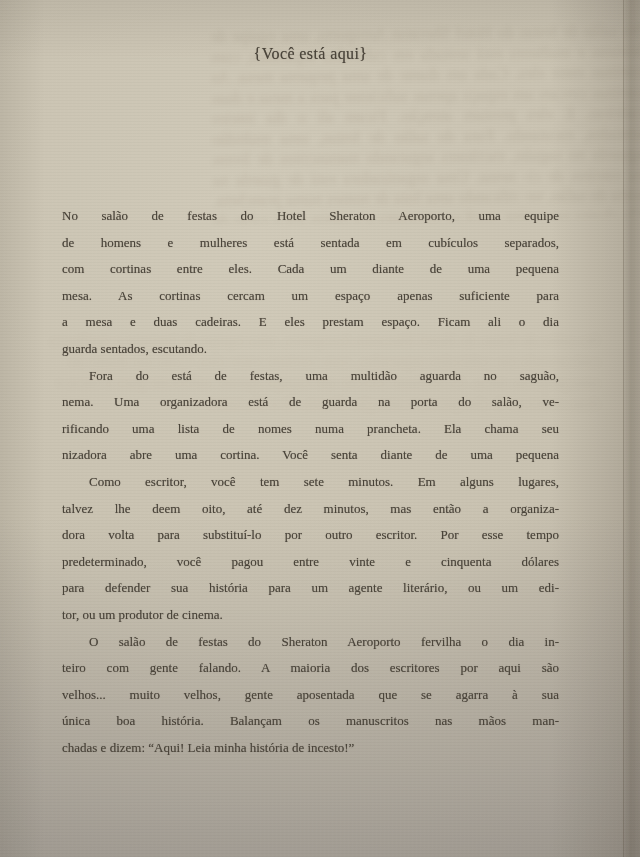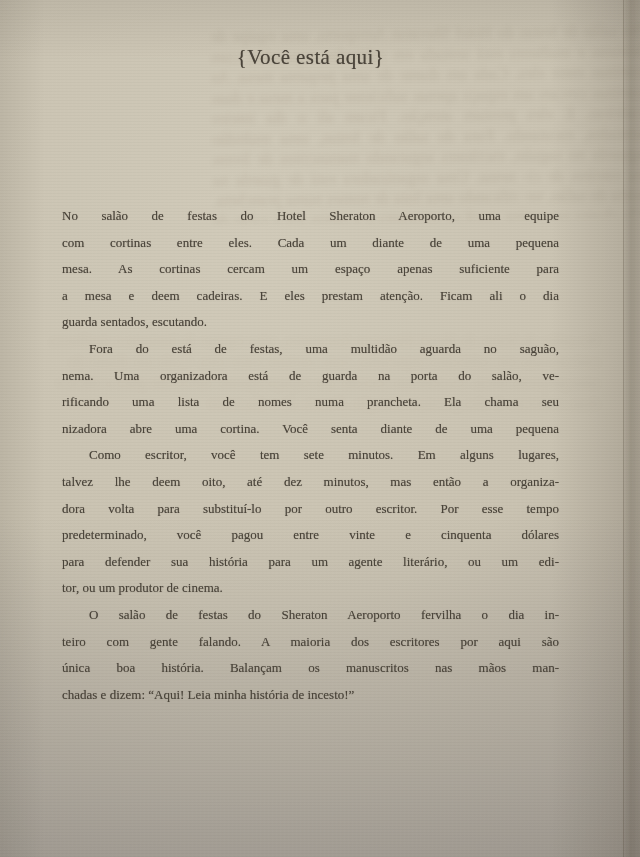--- a/index.html
+++ b/index.html
@@ -66,21 +66,21 @@
     line-height: 21px;
     overflow: hidden;
   }
 
   .heading {
     position: absolute;
     top: 45px; left: 62px;
     width: 497px;
     margin: 0;
     text-align: center;
-    font-size: 21px;
+    font-size: 16px;
     font-weight: normal;
     letter-spacing: 0.4px;
     text-shadow: 0 0 0.7px rgba(74,68,58,0.55);
   }
 
   .page-body {
     position: absolute;
     top: 203px; left: 62px;
     width: 497px;
     font-size: 13px;
@@ -99,42 +99,44 @@
 <div class="photo">
 
   <div class="ghost" aria-hidden="true">No salão de festas do Hotel Sheraton Aeroporto, uma equipe de homens e mulheres está sentada em cubículos separados, com cortinas entre eles. Cada um diante de uma pequena mesa. As cortinas cercam um espaço apenas suficiente para a mesa e duas cadeiras. E eles prestam atenção. Ficam ali o dia inteiro sentados, escutando. Fora do salão de festas, uma multidão aguarda no saguão, escritores segurando manuscritos de livros ou roteiros de ci- nema. Uma organizadora está de guarda na porta do salão, ve- rificando uma lista de nomes numa prancheta. Ela chama seu nome, você se apresenta e a segue até o salão de festas. A orga- nizadora abre uma cortina. Você senta diante de uma pequena mesa. E começa a falar. Como escritor, você tem sete minutos. Em alguns lugares, talvez lhe deem oito, até dez minutos, mas então a organiza- dora volta para substituí-lo por outro escritor. Por esse tempo predeterminado, você pagou entre vinte e cinquenta dólares para defender sua história para um agente literário, ou um edi- tor, ou um produtor de cinema. O salão de festas do Sheraton Aeroporto fervilha o dia in- teiro com gente falando. A maioria dos escritores por aqui são velhos... muito velhos, gente aposentada que se agarra à sua única boa história. Balançam os manuscritos nas mãos man- chadas e dizem: “Aqui! Leia minha história de incesto!”</div>
   <div class="ghost2" aria-hidden="true">No salão de festas do Hotel Sheraton Aeroporto, uma equipe de homens e mulheres está sentada em cubículos separados, com cortinas entre eles. Cada um diante de uma pequena mesa. As cortinas cercam um espaço apenas suficiente para a mesa e duas cadeiras. E eles prestam atenção. Ficam ali o dia inteir</div>
 
   <h1 class="heading">{Você está aqui}</h1>
 
   <div class="page-body">
       <div class="para">
         <div class="line">No salão de festas do Hotel Sheraton Aeroporto, uma equipe</div>
+        <div class="line">de homens e mulheres está sentada em cubículos separados,</div>
         <div class="line">com cortinas entre eles. Cada um diante de uma pequena</div>
         <div class="line">mesa. As cortinas cercam um espaço apenas suficiente para</div>
-        <div class="line">a mesa e deem cadeiras. E eles prestam atenção. Ficam ali o dia</div>
+        <div class="line">a mesa e duas cadeiras. E eles prestam espaço. Ficam ali o dia</div>
         <div class="line last">guarda sentados, escutando.</div>
       </div>
       <div class="para">
         <div class="line indent">Fora do está de festas, uma multidão aguarda no saguão,</div>
         <div class="line">nema. Uma organizadora está de guarda na porta do salão, ve-</div>
         <div class="line">rificando uma lista de nomes numa prancheta. Ela chama seu</div>
         <div class="line">nizadora abre uma cortina. Você senta diante de uma pequena</div>
       </div>
       <div class="para">
         <div class="line indent">Como escritor, você tem sete minutos. Em alguns lugares,</div>
         <div class="line">talvez lhe deem oito, até dez minutos, mas então a organiza-</div>
         <div class="line">dora volta para substituí-lo por outro escritor. Por esse tempo</div>
         <div class="line">predeterminado, você pagou entre vinte e cinquenta dólares</div>
         <div class="line">para defender sua história para um agente literário, ou um edi-</div>
         <div class="line last">tor, ou um produtor de cinema.</div>
       </div>
       <div class="para">
         <div class="line indent">O salão de festas do Sheraton Aeroporto fervilha o dia in-</div>
         <div class="line">teiro com gente falando. A maioria dos escritores por aqui são</div>
+        <div class="line">velhos... muito velhos, gente aposentada que se agarra à sua</div>
         <div class="line">única boa história. Balançam os manuscritos nas mãos man-</div>
         <div class="line last">chadas e dizem: “Aqui! Leia minha história de incesto!”</div>
       </div>
     </div>
 
   <div class="right-edge"></div>
   <div class="grain"></div>
 </div>
 
 </body></html>

